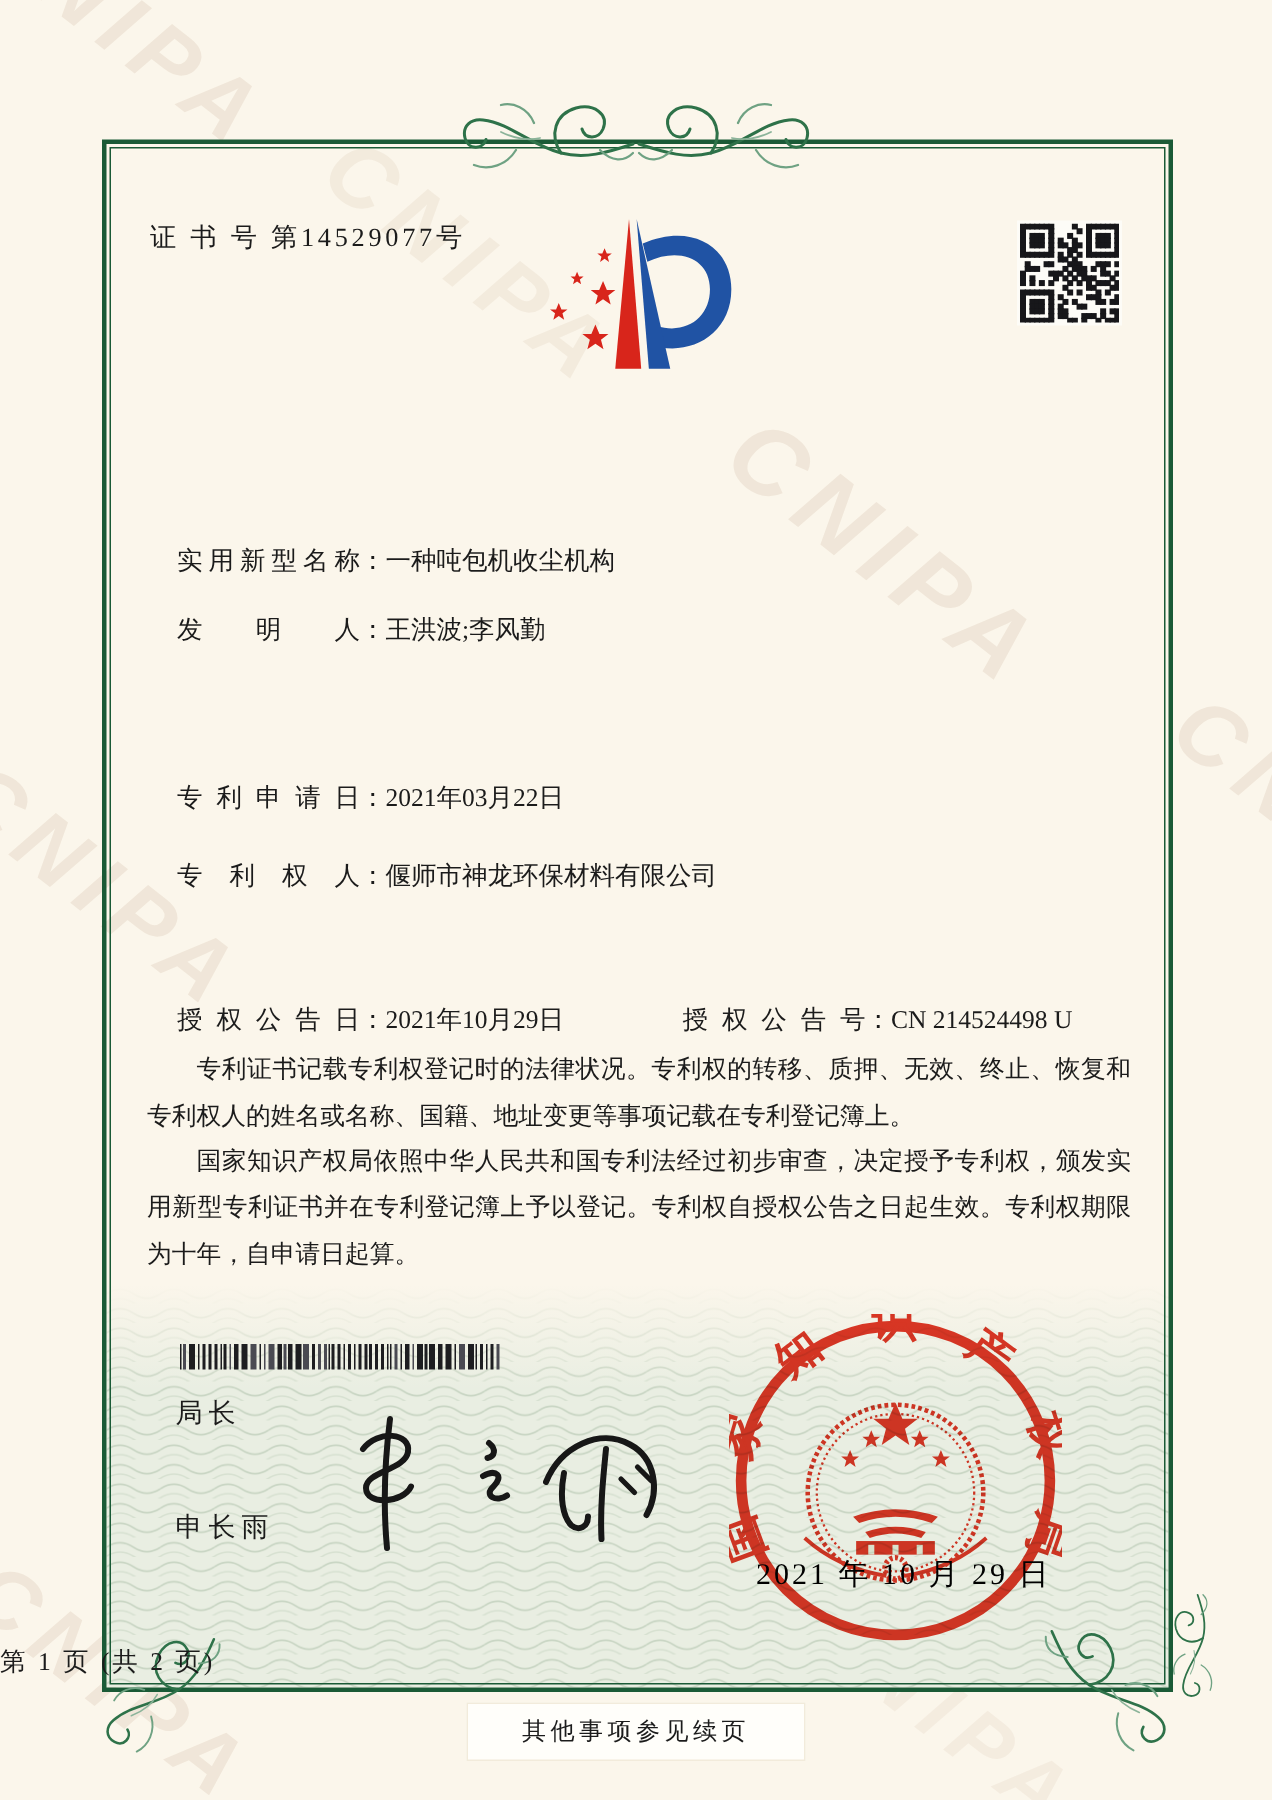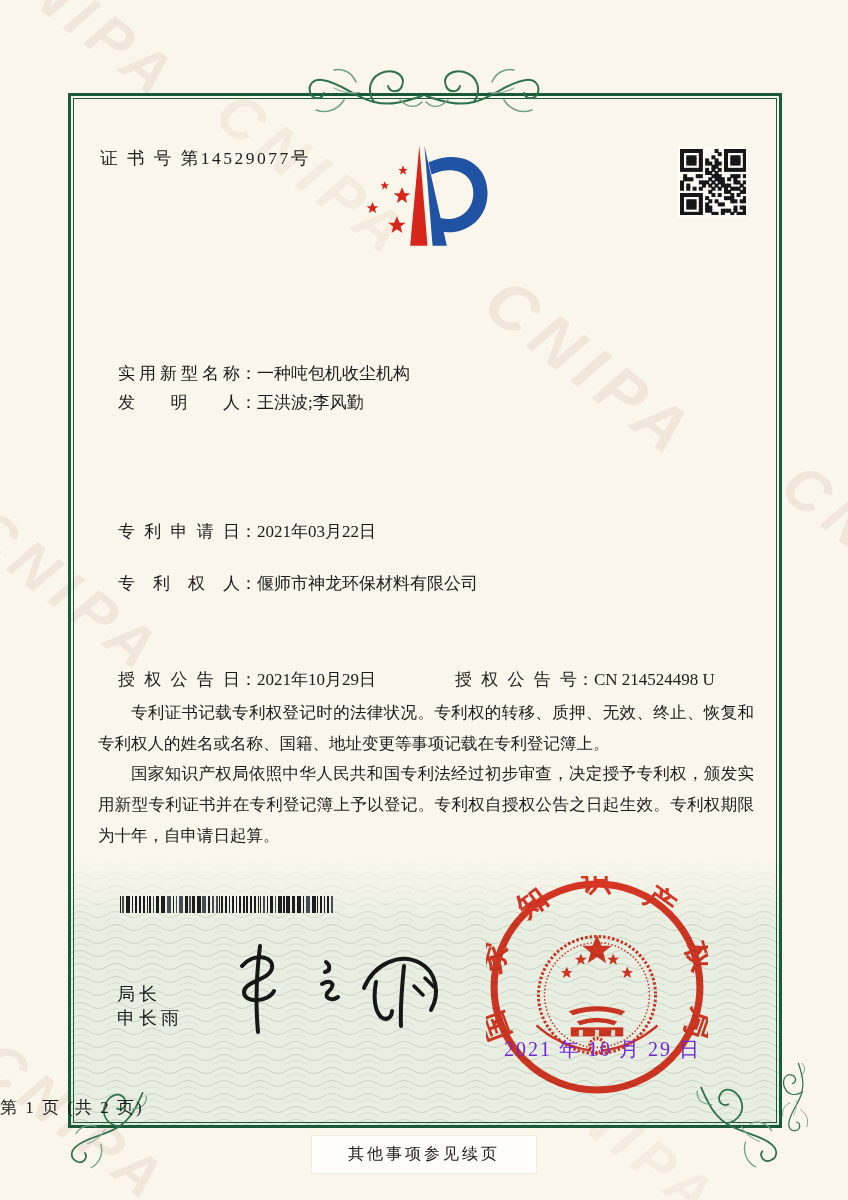--- a/index.html
+++ b/index.html
@@ -27,21 +27,21 @@
   .lbl{display:inline-block;width:122px;text-align:justify;text-align-last:justify;vertical-align:top;}
   .val{margin-left:0;}
   .pair2{position:absolute;left:337px;top:0;}
   .body-text{position:absolute;left:98px;top:698px;width:656px;z-index:5;}
   .body-text p{margin:0;text-indent:2em;font-size:16.5px;line-height:1.86;text-align:justify;}
   .barcode{position:absolute;left:120px;top:896px;z-index:5;}
   .officer{position:absolute;left:117px;font-size:18px;letter-spacing:4px;z-index:5;}
   .signature{position:absolute;left:222px;top:936px;z-index:6;}
   .seal{position:absolute;left:486px;top:876px;z-index:5;mix-blend-mode:multiply;opacity:.96;}
   .seal-date{position:absolute;left:504px;top:1036px;font-size:20px;letter-spacing:2px;
-      color:#6d28d9;z-index:7;white-space:nowrap;}
+      color:#000000;z-index:7;white-space:nowrap;}
   .page-indicator{position:absolute;left:0;right:0;top:1096px;
       font-size:17px;letter-spacing:2px;z-index:5;}
   .continuation{position:absolute;left:50%;transform:translateX(-50%);top:1135px;
       background:#fffefa;border:1px solid #f2ebdb;padding:8px 36px;font-size:16px;
       letter-spacing:3px;z-index:5;white-space:nowrap;}
   .ornaments{position:absolute;left:0;top:0;z-index:3;pointer-events:none;}
 </style>
 </head>
 <body>
 
@@ -312,21 +312,21 @@
         <rect x="56.57" y="62.86" width="4" height="4" fill="#17171a"></rect>
         <rect x="59.71" y="62.86" width="4" height="4" fill="#17171a"></rect>
         <rect x="62.86" y="62.86" width="4" height="4" fill="#17171a"></rect>
       </g>
     </svg>
 
 
   <div class="row" style="top:362px">
     <span class="lbl">实用新型名称</span><span>：</span><span class="val">一种吨包机收尘机构</span>
   </div>
-  <div class="row" style="top:391px">
+  <div class="row" style="top:408px">
     <span class="lbl">发明人</span><span>：</span><span class="val">王洪波;李风勤</span>
   </div>
   <div class="row" style="top:520px">
     <span class="lbl">专利申请日</span><span>：</span><span class="val">2021年03月22日</span>
   </div>
   <div class="row" style="top:572px">
     <span class="lbl">专利权人</span><span>：</span><span class="val">偃师市神龙环保材料有限公司</span>
   </div>
   <div class="row" style="top:668px">
     <span class="lbl">授权公告日</span><span>：</span><span class="val">2021年10月29日</span>
@@ -392,21 +392,21 @@
         <rect x="186" y="0" width="4" height="17" fill="#4a4a52"></rect>
         <rect x="192" y="0" width="4" height="17" fill="#1d1d20"></rect>
         <rect x="197" y="0" width="1" height="17" fill="#1d1d20"></rect>
         <rect x="200" y="0" width="2" height="17" fill="#1d1d20"></rect>
         <rect x="204" y="0" width="1" height="17" fill="#1d1d20"></rect>
         <rect x="207" y="0" width="2" height="17" fill="#1d1d20"></rect>
         <rect x="211" y="0" width="2" height="17" fill="#4a4a52"></rect>
       </g>
     </svg>
 
-  <div class="officer" style="top:982px">局长</div>
+  <div class="officer" style="top:930px">局长</div>
   <div class="officer" style="top:1006px">申长雨</div>
 
   <svg class="signature" width="230" height="105" viewBox="0 0 230 105">
     <g fill="none" stroke="#171717" stroke-width="4" stroke-linecap="round" stroke-linejoin="round">
       <path d="M38,10 C35,34 33,64 36,96"></path>
       <path d="M20,30 C30,17 52,19 50,32 C48,44 22,45 22,56 C22,68 47,66 52,55"></path>
       <path d="M104,26 C109,30 108,35 103,36"></path>
       <path d="M100,48 C109,43 114,48 107,55 C100,61 109,66 116,61"></path>
       <path d="M142,52 C152,28 178,16 198,27 C215,36 218,58 209,74"></path>
       <path d="M154,46 C151,62 153,75 159,81 C164,85 170,82 170,75"></path>

